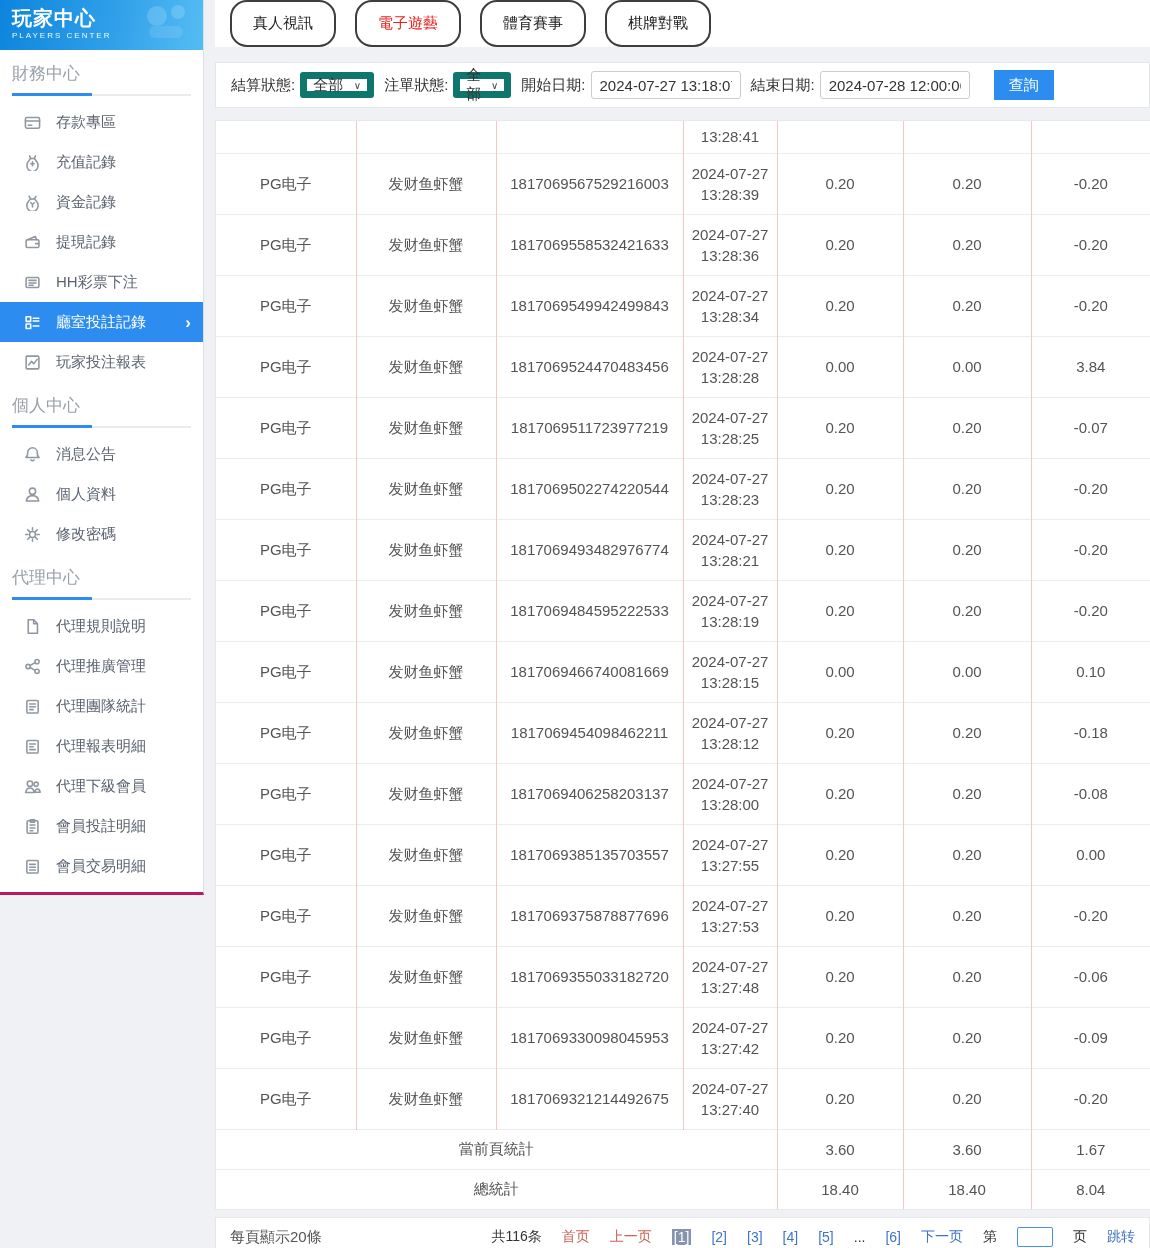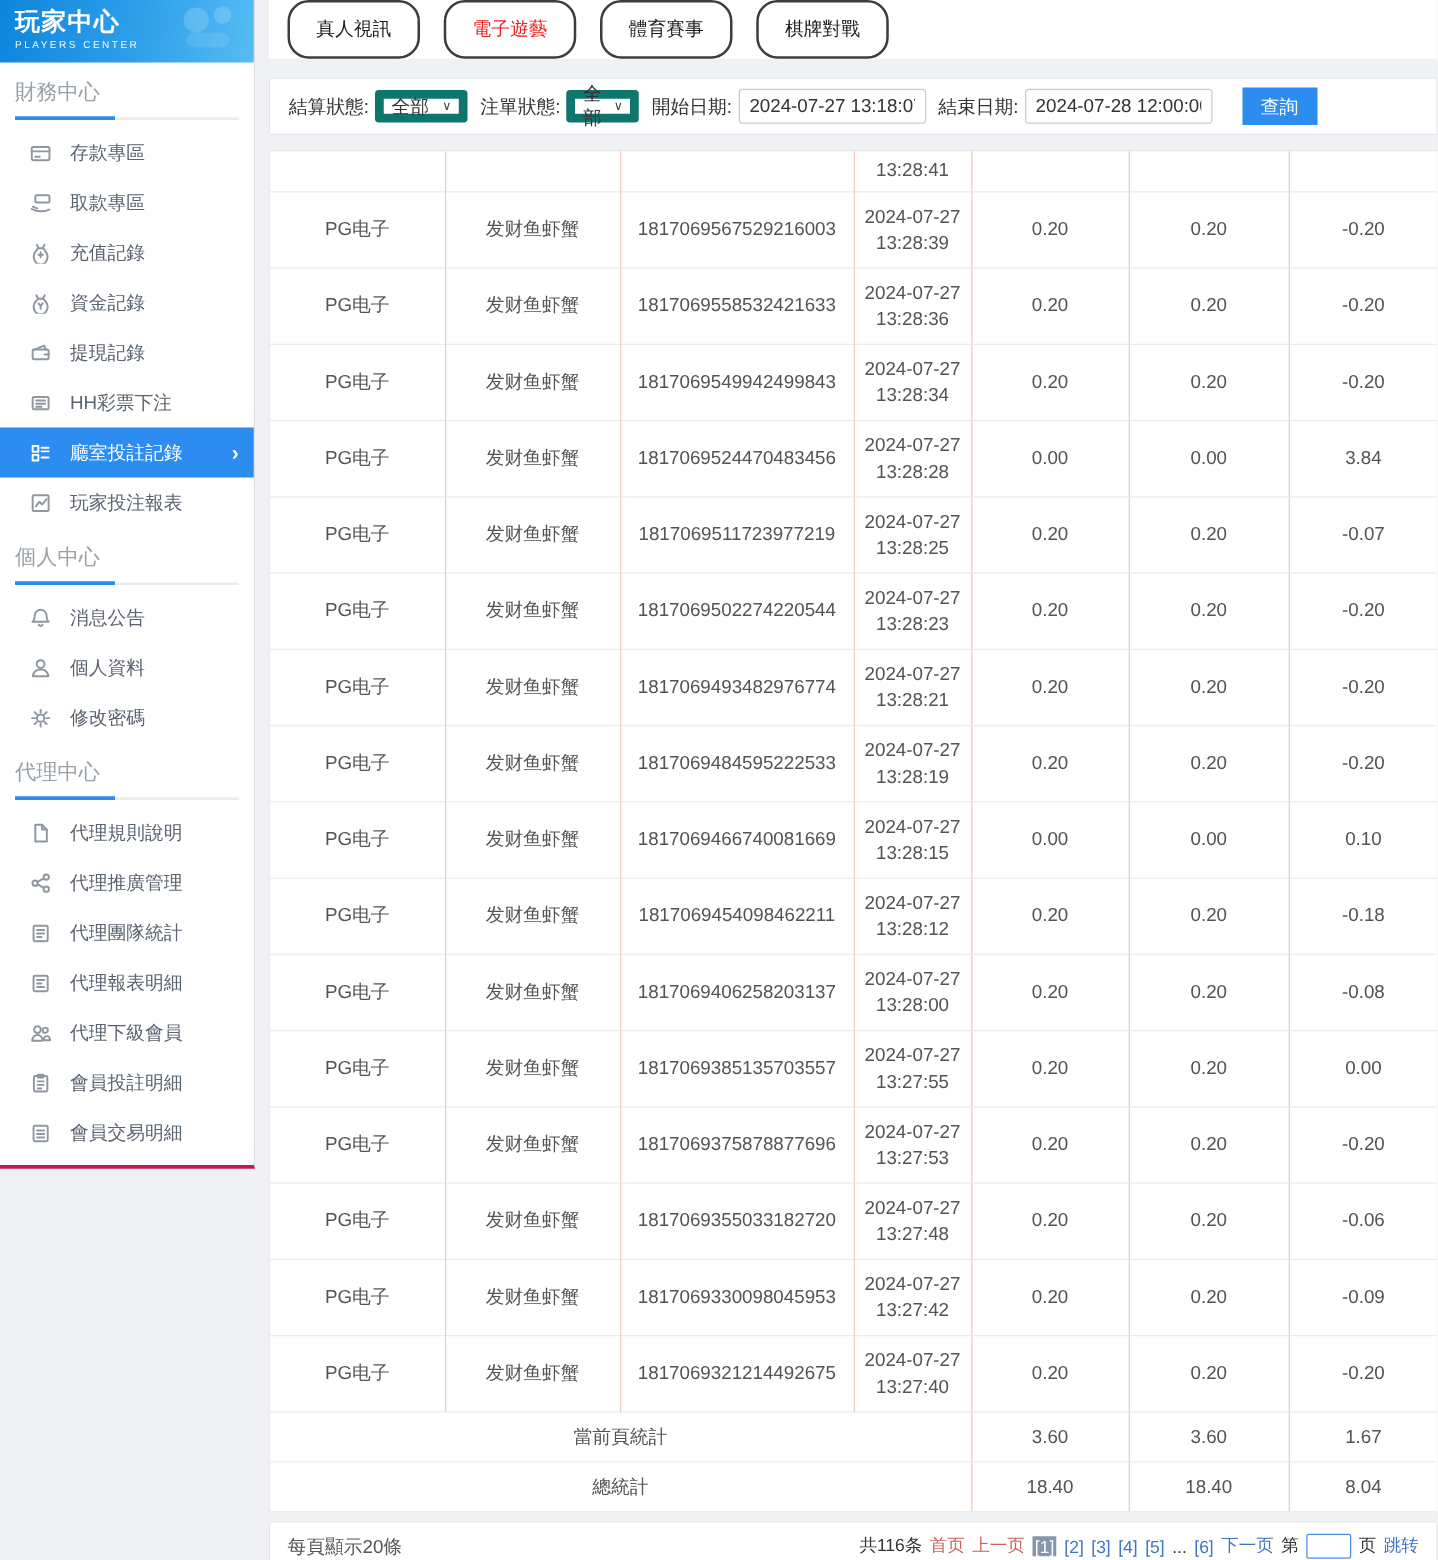--- a/index.html
+++ b/index.html
@@ -54,21 +54,21 @@
        border-left:1px solid #f2c8c4; padding:0 2px; overflow:hidden; }
   td:first-child { border-left:none; }
   tr.partial td { height:32px; border-top:none; }
   tr.data td { height:61px; line-height:21px; }
   tr.summary td { height:40px; }
   .dcell span { display:block; line-height:21px; }
 
   .footer-card { margin-top:7px; border:1px solid #e6e6e6; height:40px; display:flex;
                  align-items:center; justify-content:space-between; padding:0 14px;
                  font-size:15px; color:#555; }
-  .pager { display:flex; align-items:center; gap:6px; font-size:14px; color:#333; }
+  .pager { display:flex; align-items:center; gap:20px; font-size:14px; color:#333; }
   .pg-warm { color:#c9635a; cursor:pointer; }
   .pg-link { color:#3f74c7; cursor:pointer; }
   .pg-cur  { background:#8495ad; color:#fff; padding:0 2px; }
   .pg-input { width:36px; height:20px; border:1px solid #4a90e2; border-radius:2px; font-size:13px;
               padding:0 3px; }
 </style>
 </head>
 <body>
 
 <div class="sidebar">
@@ -91,29 +91,20 @@
         </div>
       </div>
       <div class="sb-item">
         <span class="mi">
           <svg viewBox="0 0 12 12" width="17" height="17" fill="none" stroke="currentColor" stroke-width="1.1" stroke-linecap="round" stroke-linejoin="round">
             <rect x="1" y="2.5" width="10" height="7.5" rx="1"></rect>
             <path d="M1 5h10M3 8h2.5"></path>
           </svg>
         </span>
         <span>存款專區</span>
-      </div>
-      <div class="sb-item">
-        <span class="mi">
-          <svg viewBox="0 0 12 12" width="17" height="17" fill="none" stroke="currentColor" stroke-width="1.1" stroke-linecap="round" stroke-linejoin="round">
-            <rect x="3" y="1.5" width="8" height="4.2" rx="0.8"></rect>
-            <path d="M1 9.3c2.5 1.7 7.5 1.7 10 .3M1.6 8l2.4 1"></path>
-          </svg>
-        </span>
-        <span>取款專區</span>
       </div>
       <div class="sb-item">
         <span class="mi">
           <svg viewBox="0 0 12 12" width="17" height="17" fill="none" stroke="currentColor" stroke-width="1.1" stroke-linecap="round" stroke-linejoin="round">
             <path d="M4.6 3.2h2.8l1.3 1.7a3.9 4.4 0 1 1-5.4 0z"></path>
             <path d="M4.8 3.2L3.9 1.3M7.2 3.2l.9-1.9M6 5.5v2.8M4.8 6.9h2.4"></path>
           </svg>
         </span>
         <span>充值記錄</span>
       </div>

